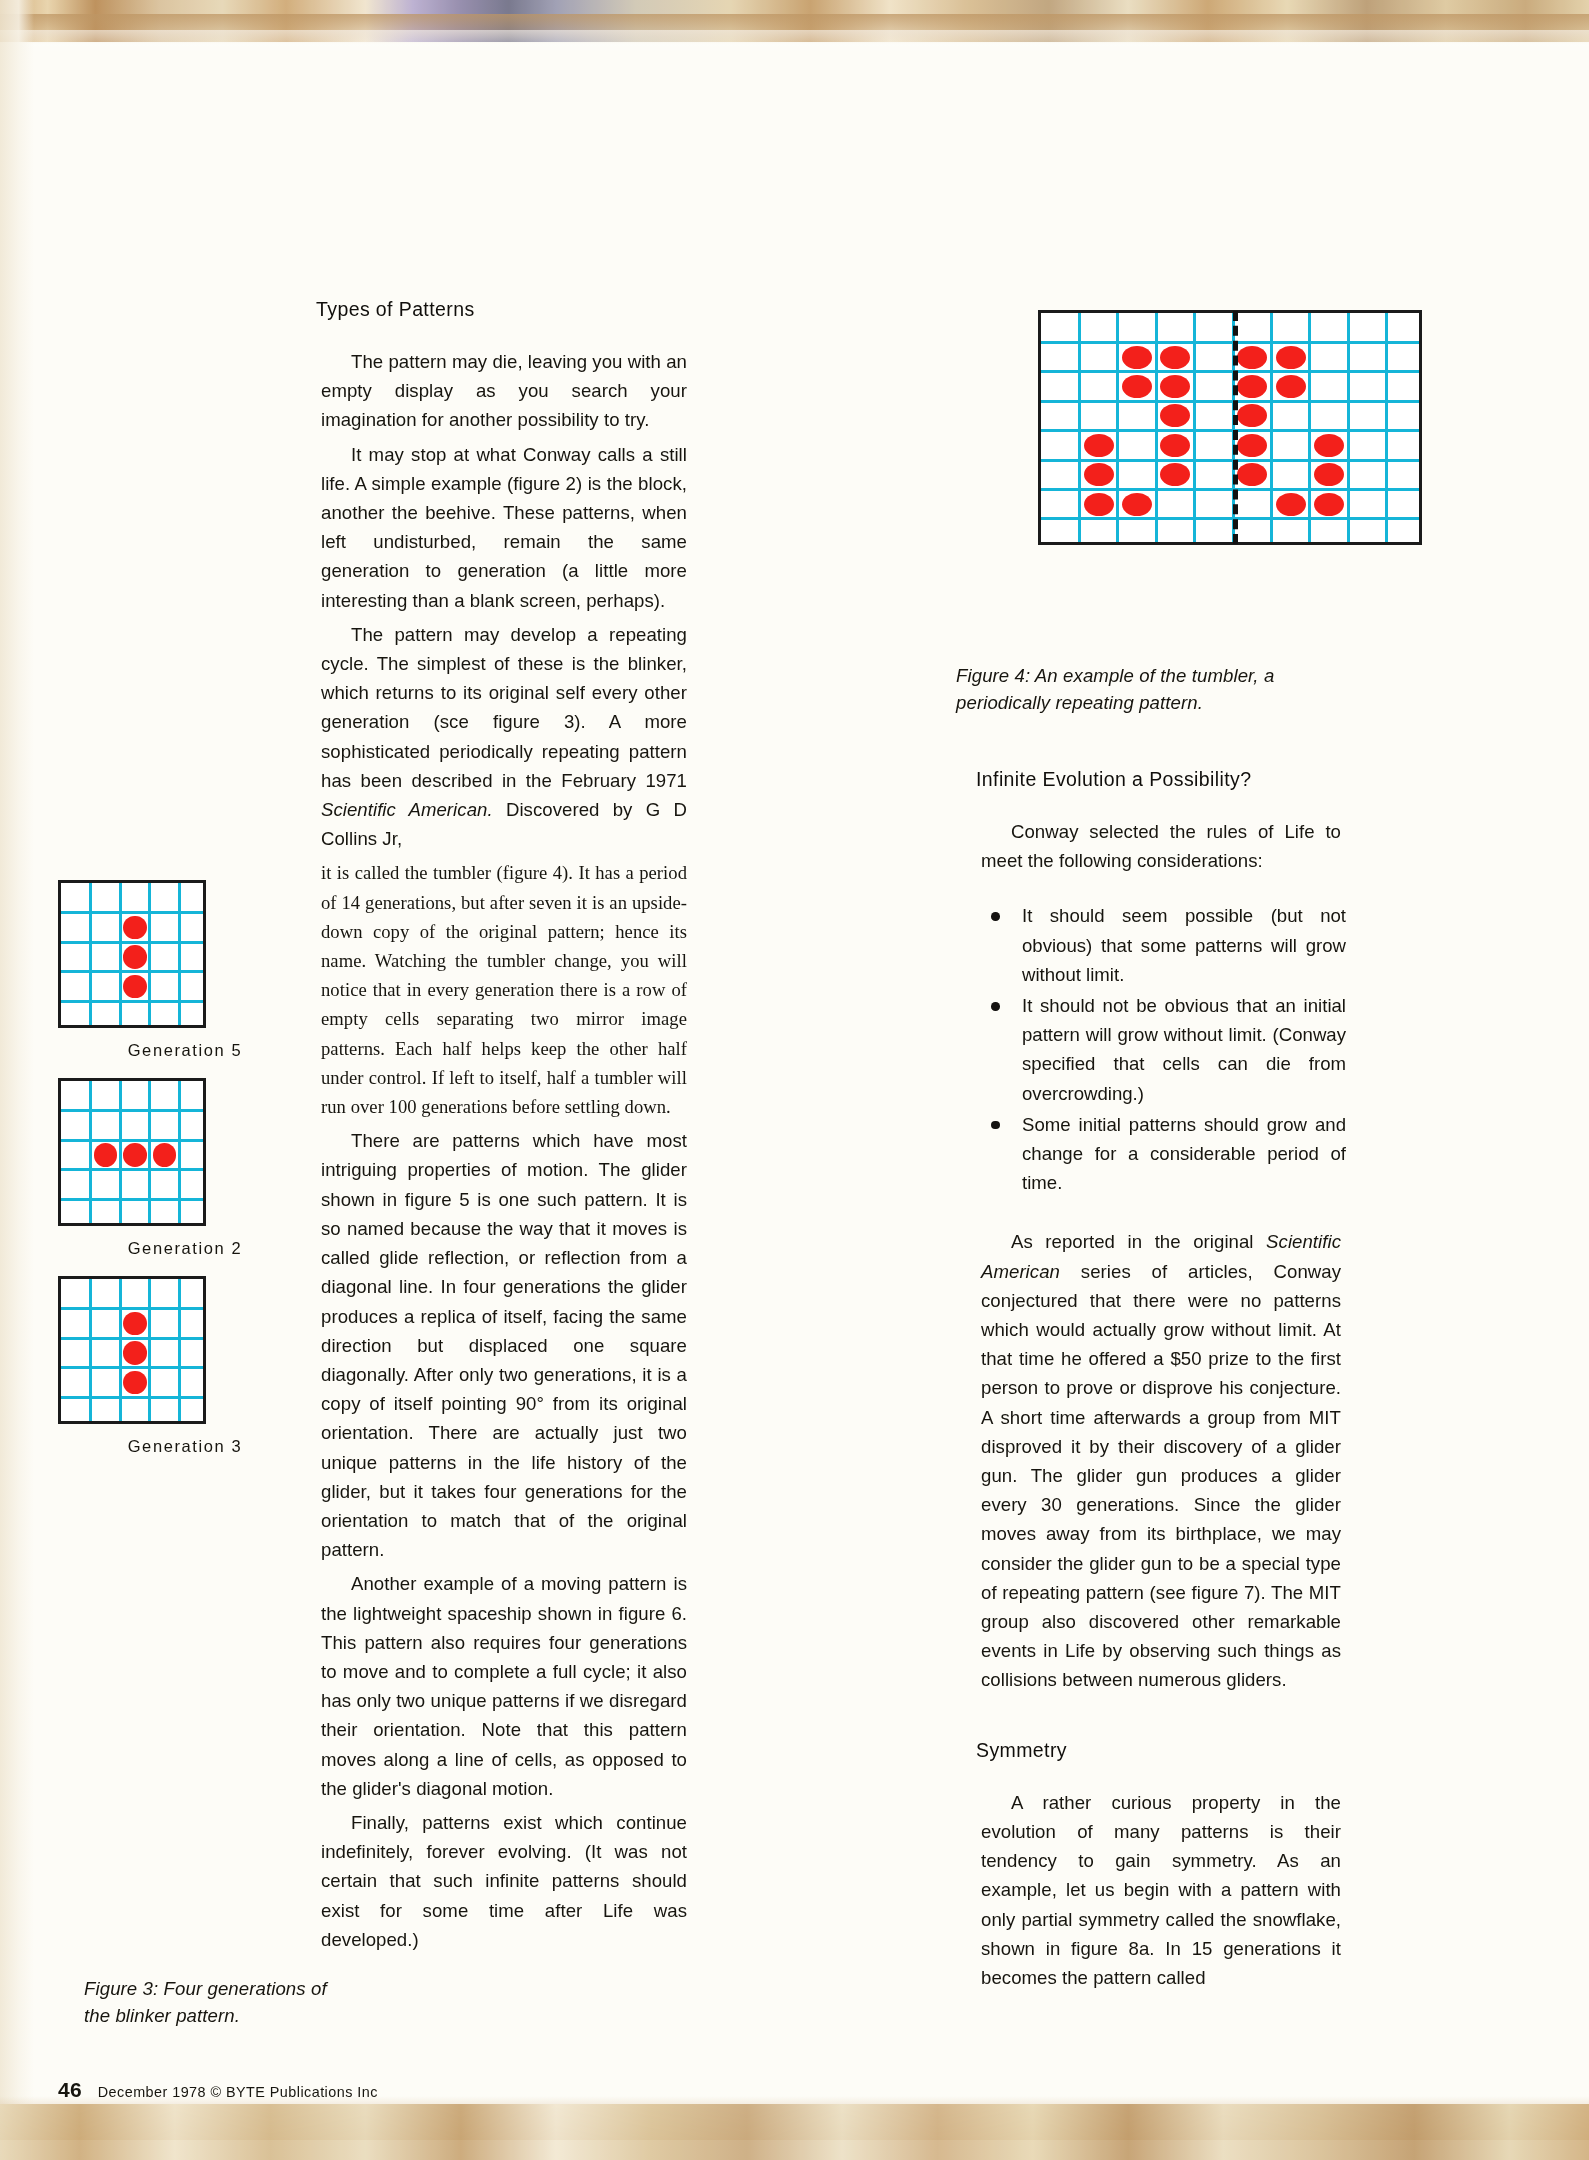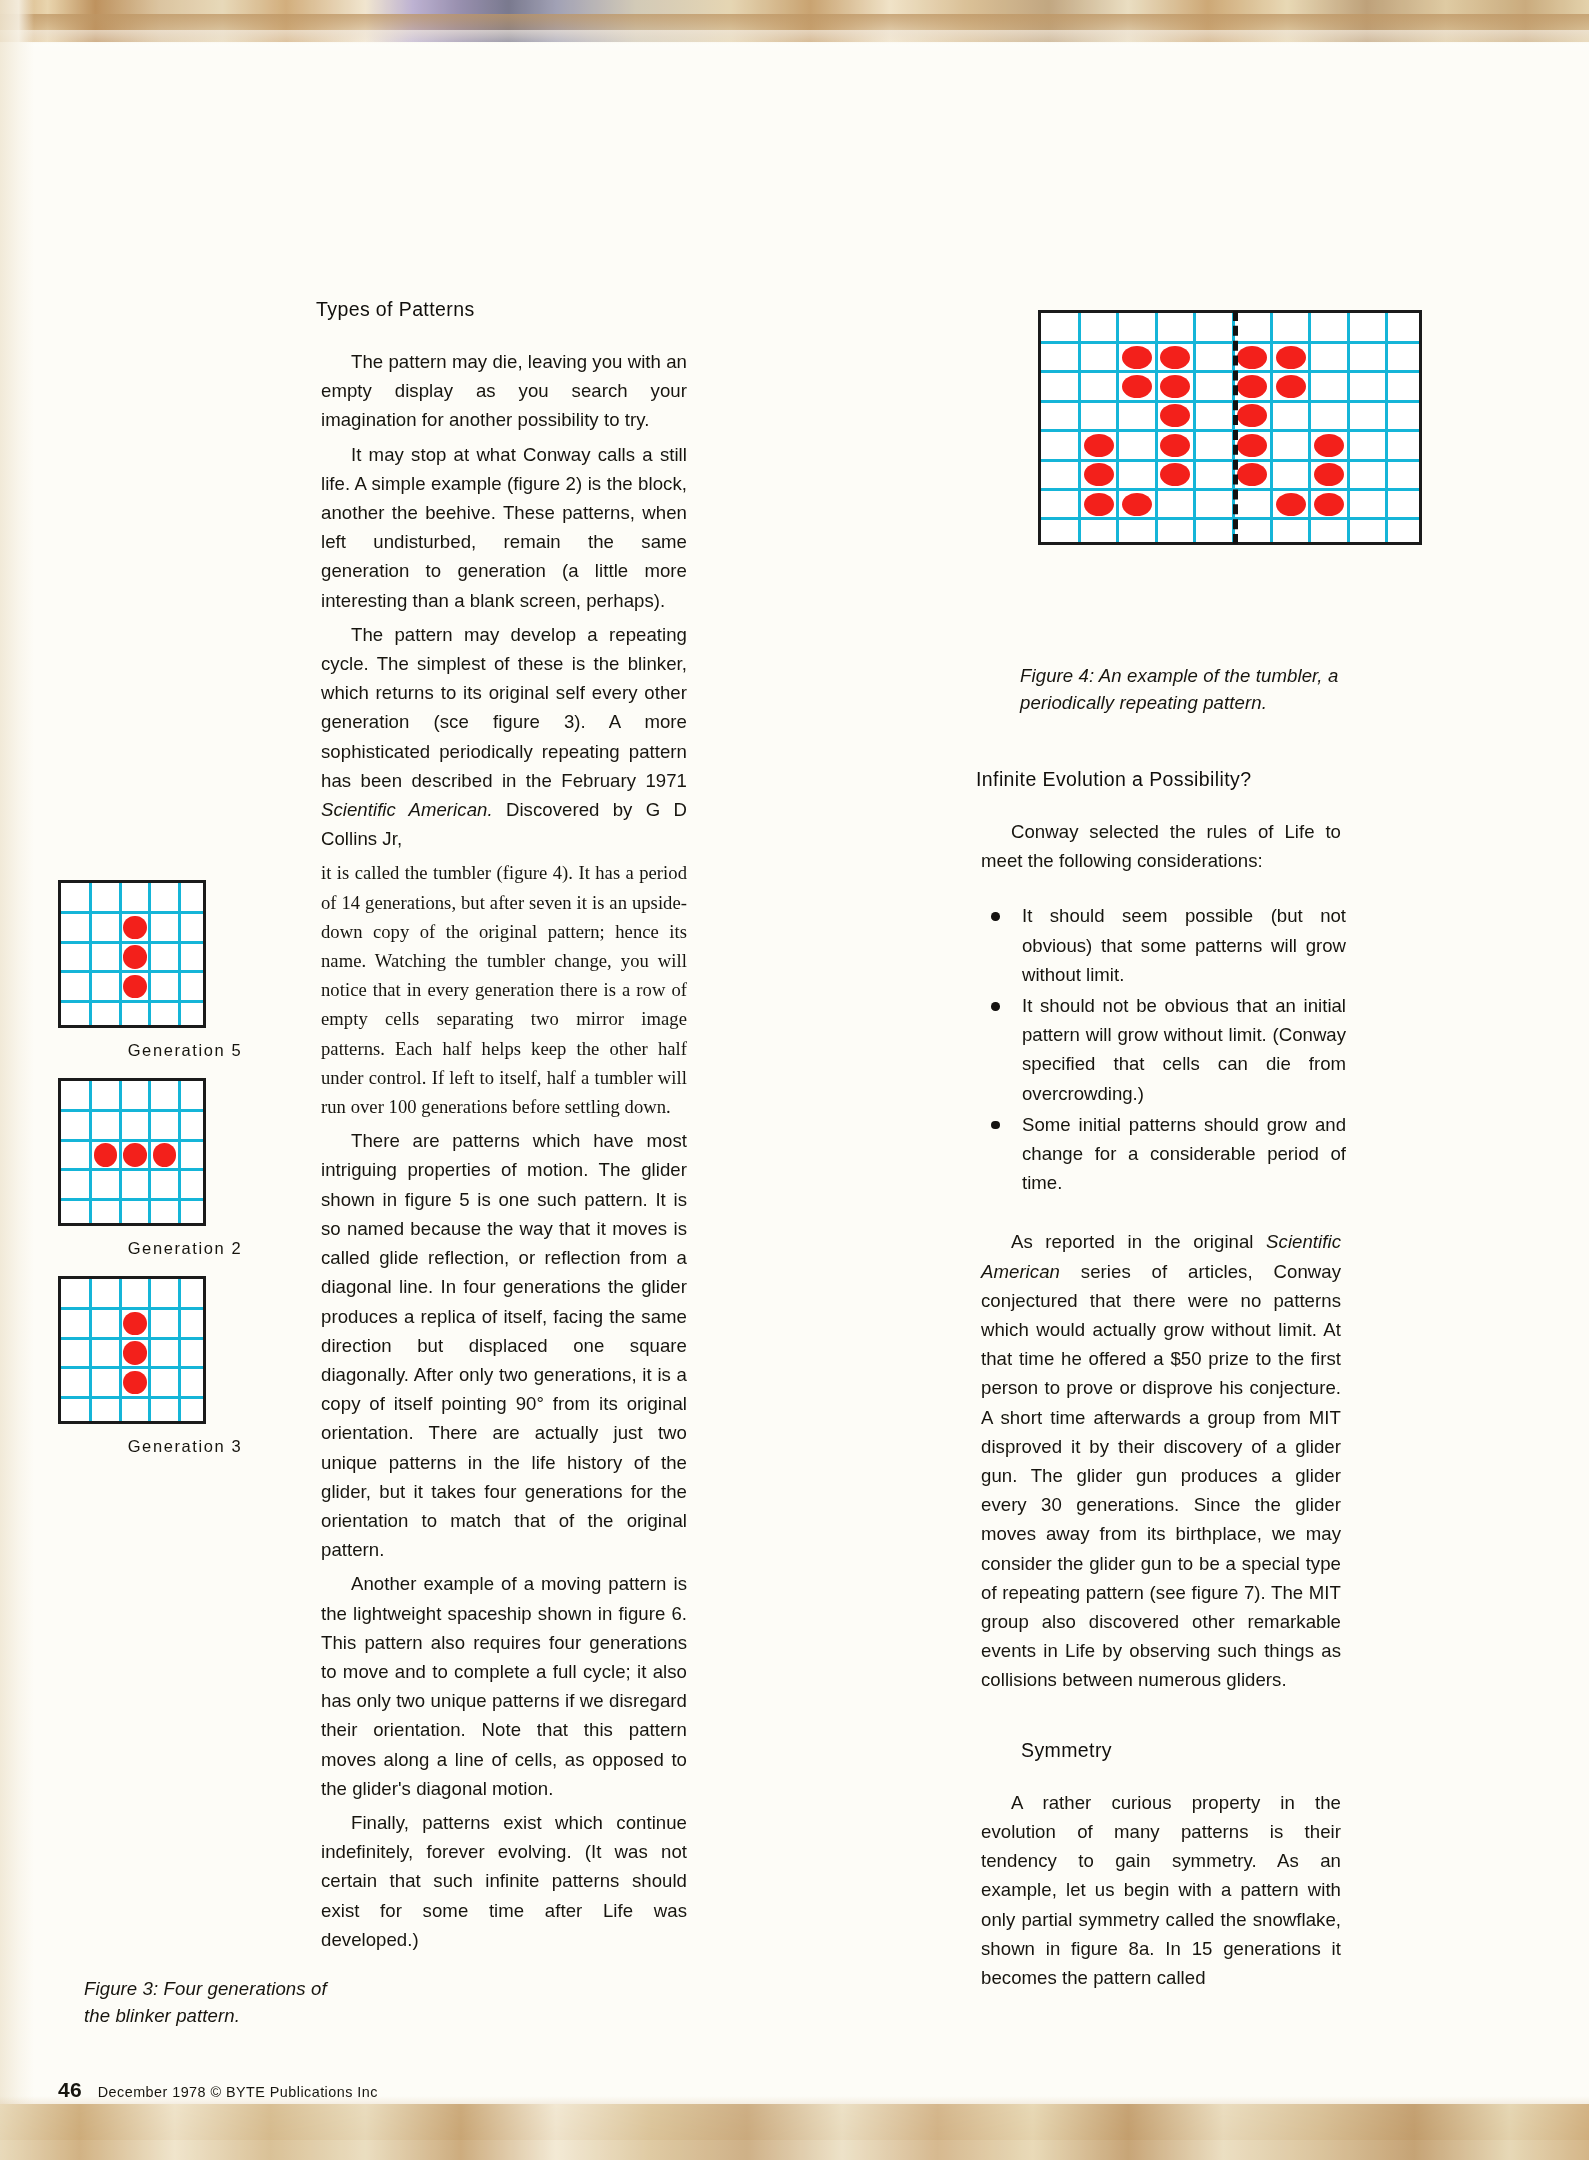--- a/index.html
+++ b/index.html
@@ -84,21 +84,21 @@
   #col-mid   { left: 316px; top: 298px;  width: 376px; }
   #col-right { left: 976px; top: 298px;  width: 370px; }
 
   .heading {
     font-size: 19.5px;
     font-weight: 400;
     letter-spacing: 0.4px;
     margin: 0 0 26px 0;
     color: #100e0b;
   }
-  .heading.spaced { margin-top: 44px; margin-left: 45px; }
+  .heading.spaced { margin-top: 44px; }
 
   p.body {
     margin: 5px;
     font-size: 18.6px;
     line-height: 29.2px;
     text-align: justify;
     text-indent: 30px;
     letter-spacing: 0.05px;
     color: #17150f;
   }
@@ -174,21 +174,21 @@
   .fig3-block { margin-bottom: 18px; }
 
   
   #fig4 {
     position: absolute;
     left: 1038px;
     top: 310px;
   }
   #fig4-caption {
     position: absolute;
-    left: 1020px;
+    left: 956px;
     top: 662px;
     width: 380px;
   }
 
   
   #fig3-caption {
     position: absolute;
     left: 84px;
     top: 1975px;
     width: 270px;

